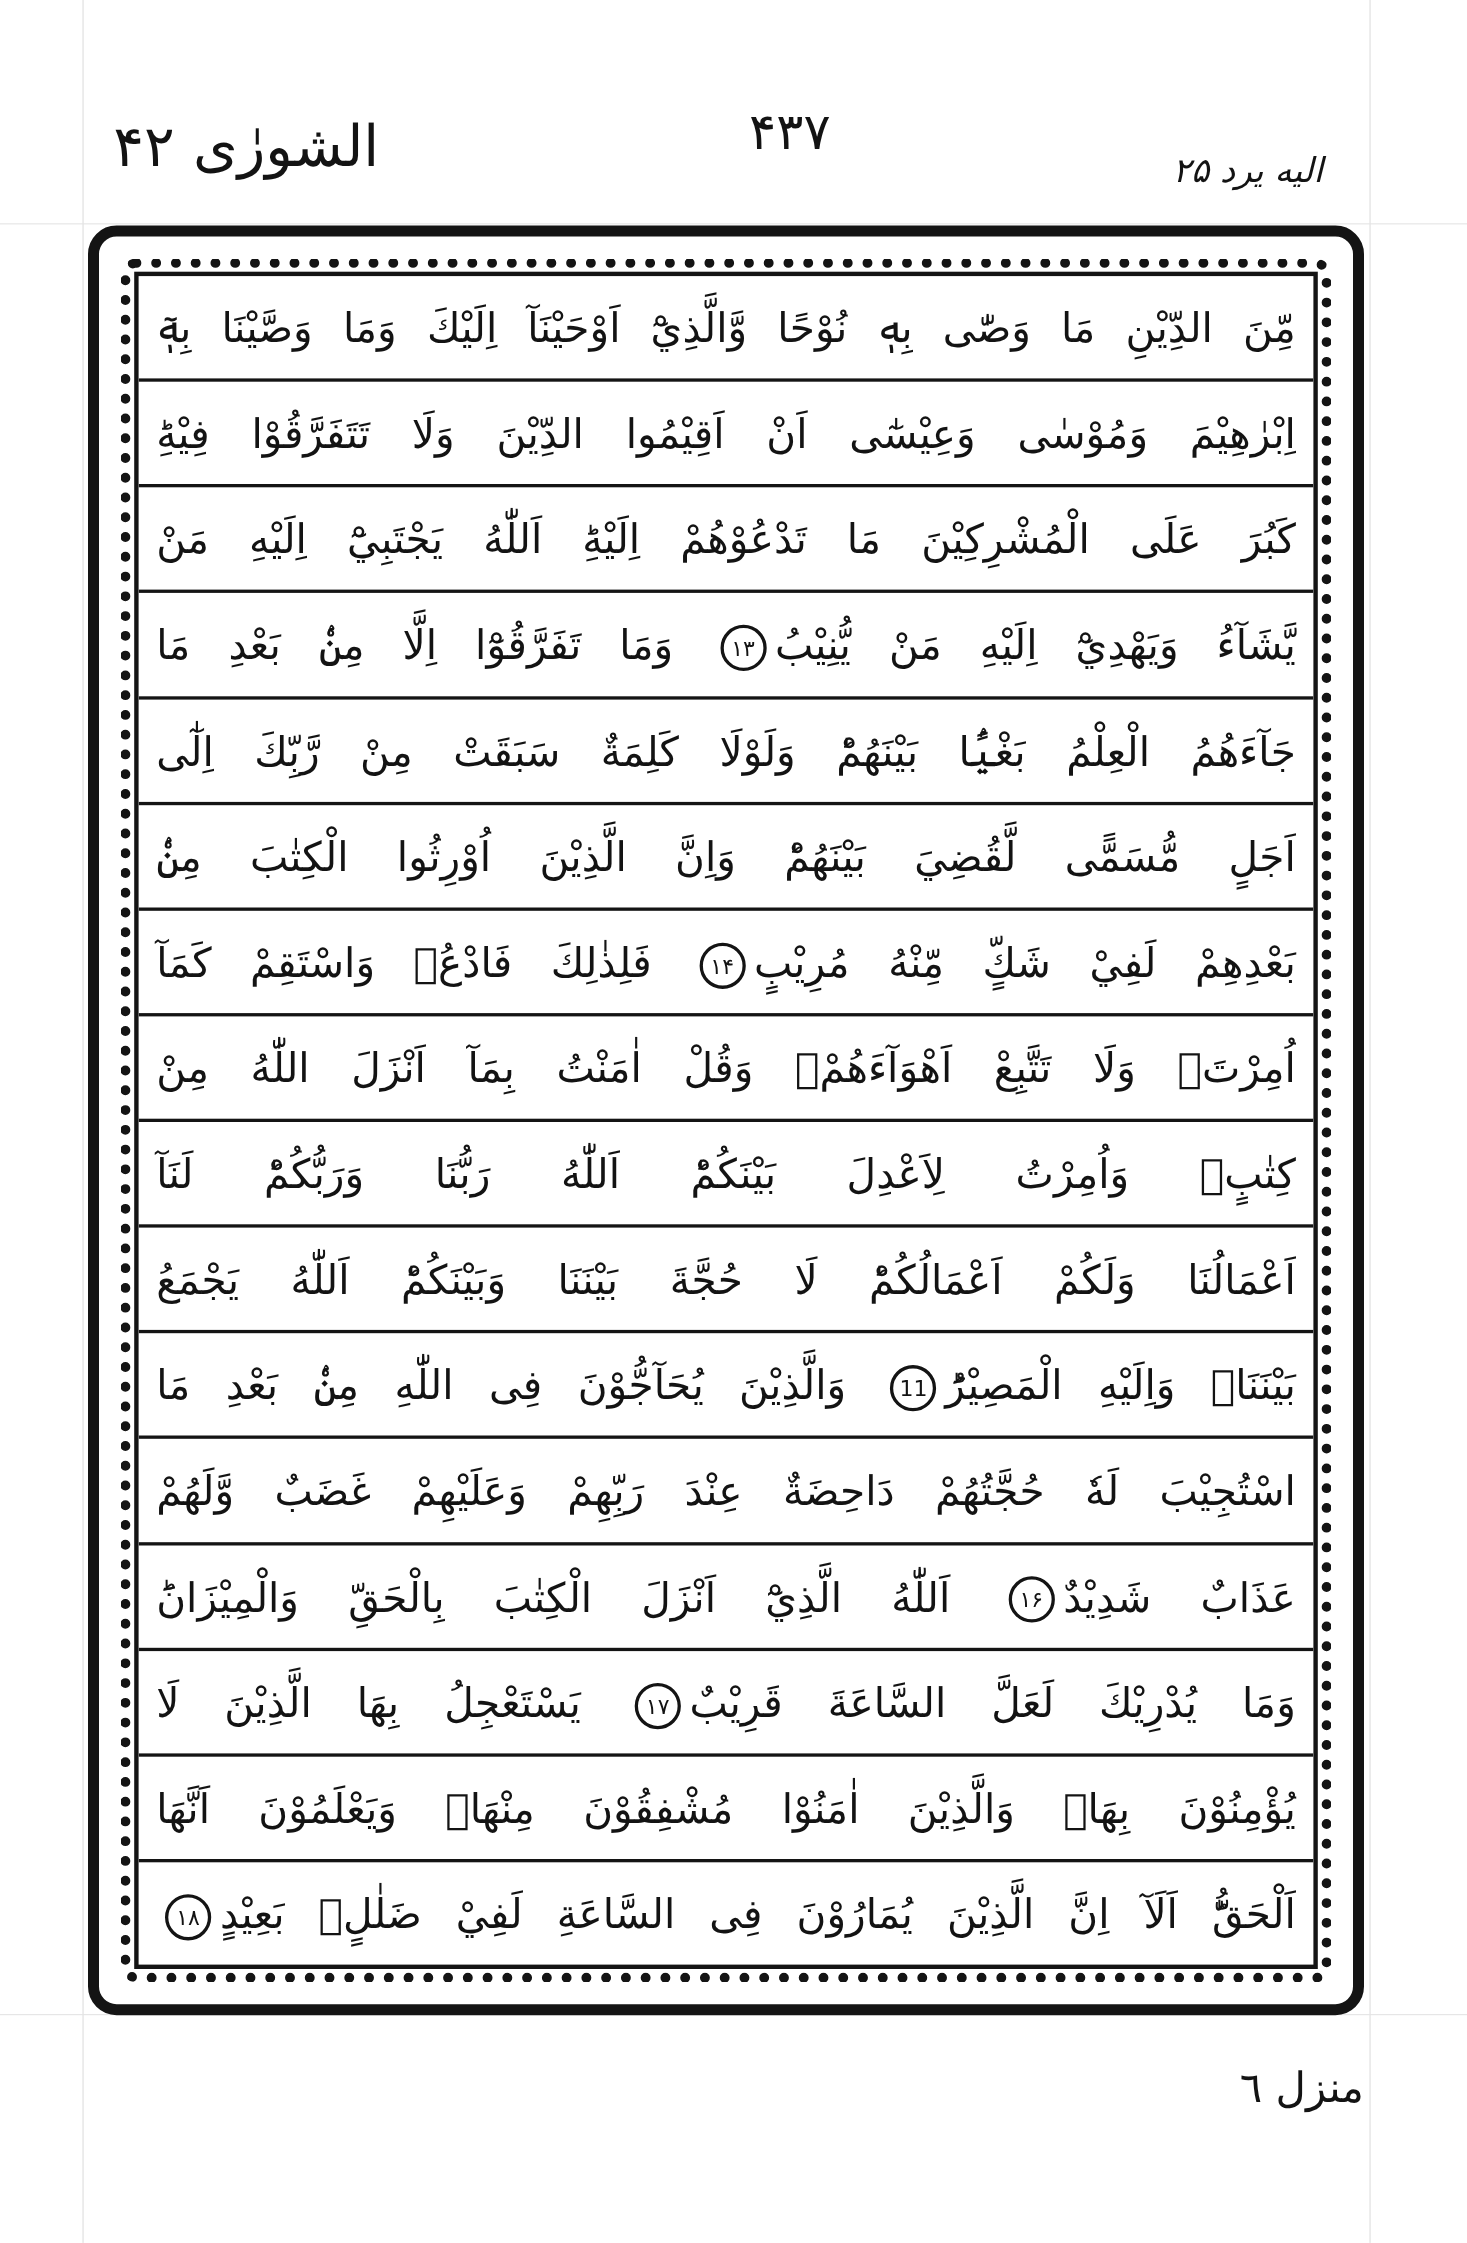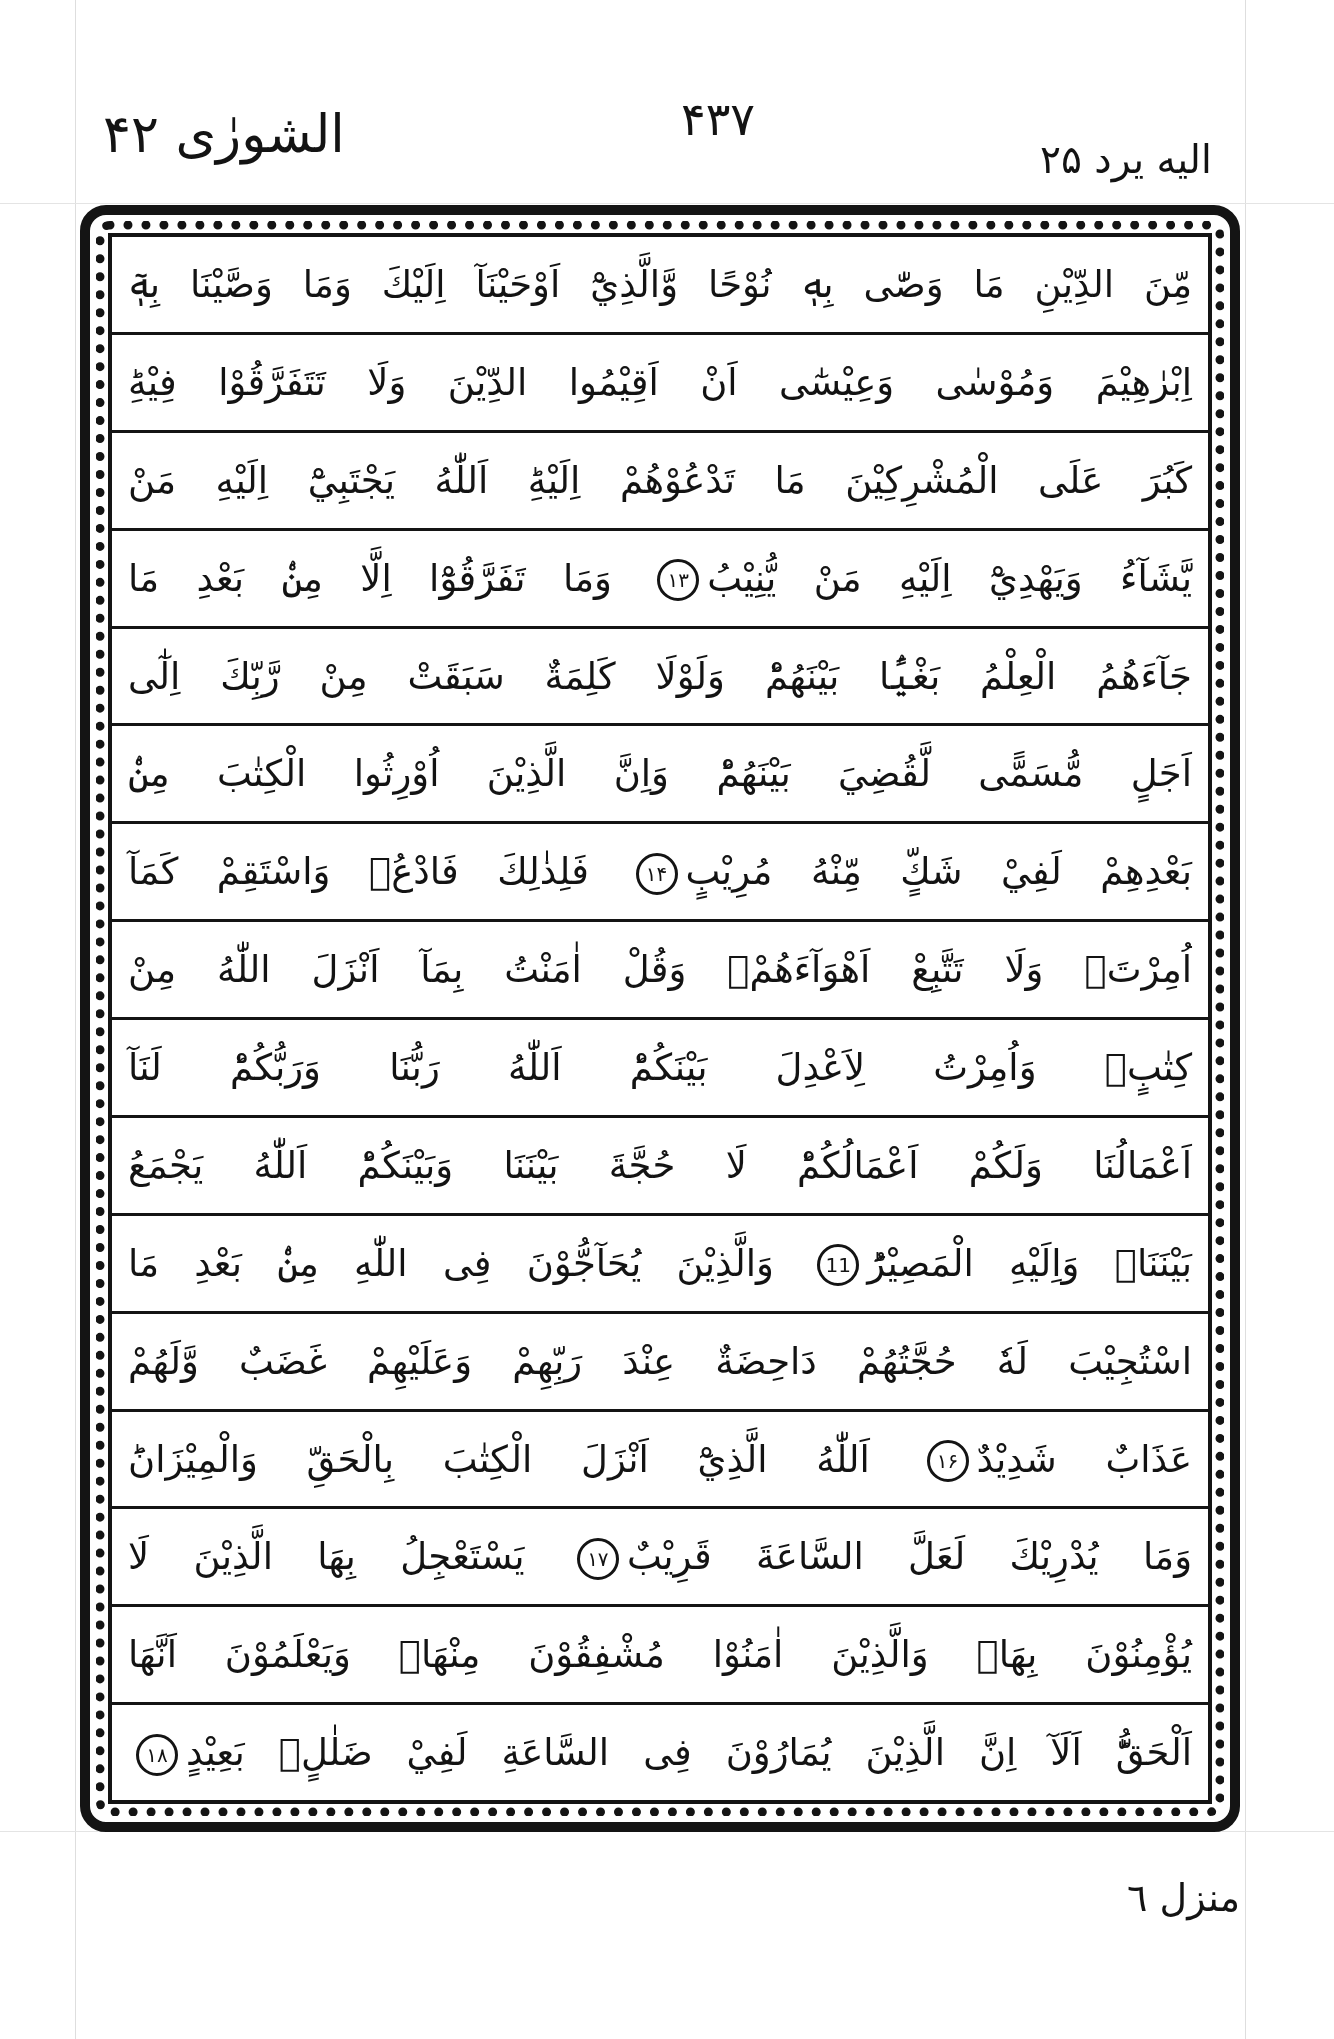--- a/index.html
+++ b/index.html
@@ -25,30 +25,30 @@
   .surah{
     position:absolute;top:108px;left:103px;
     font-size:52px;line-height:1;direction:rtl;
   }
   .pageno{
     position:absolute;top:96px;left:598px;width:240px;
     text-align:center;font-size:46px;line-height:1;
     letter-spacing:26px;direction:ltr;
   }
   .juz{
-    position:absolute;top:140px;left:1040px;width:180px;
-    text-align:left;font-size:39px;line-height:1;direction:rtl;
+    position:absolute;top:140px;left:1066px;width:180px;
+    text-align:left;font-size:31px;line-height:1;direction:rtl;font-style:italic;
   }
 
   
   .frame-outer{
     position:absolute;left:80px;top:205px;width:1160px;height:1627px;
     box-sizing:border-box;
     border:10px solid #141414;border-radius:26px;
-    padding:6px;background:#fff;
+    padding:20px;background:#fff;
   }
   .frame-dots{
     box-sizing:border-box;width:100%;height:100%;
     border:9px dotted #141414;border-radius:14px;
     padding:3px;
   }
   .frame-inner{
     box-sizing:border-box;width:100%;height:100%;
     border:4px solid #141414;
     display:flex;flex-direction:column;

